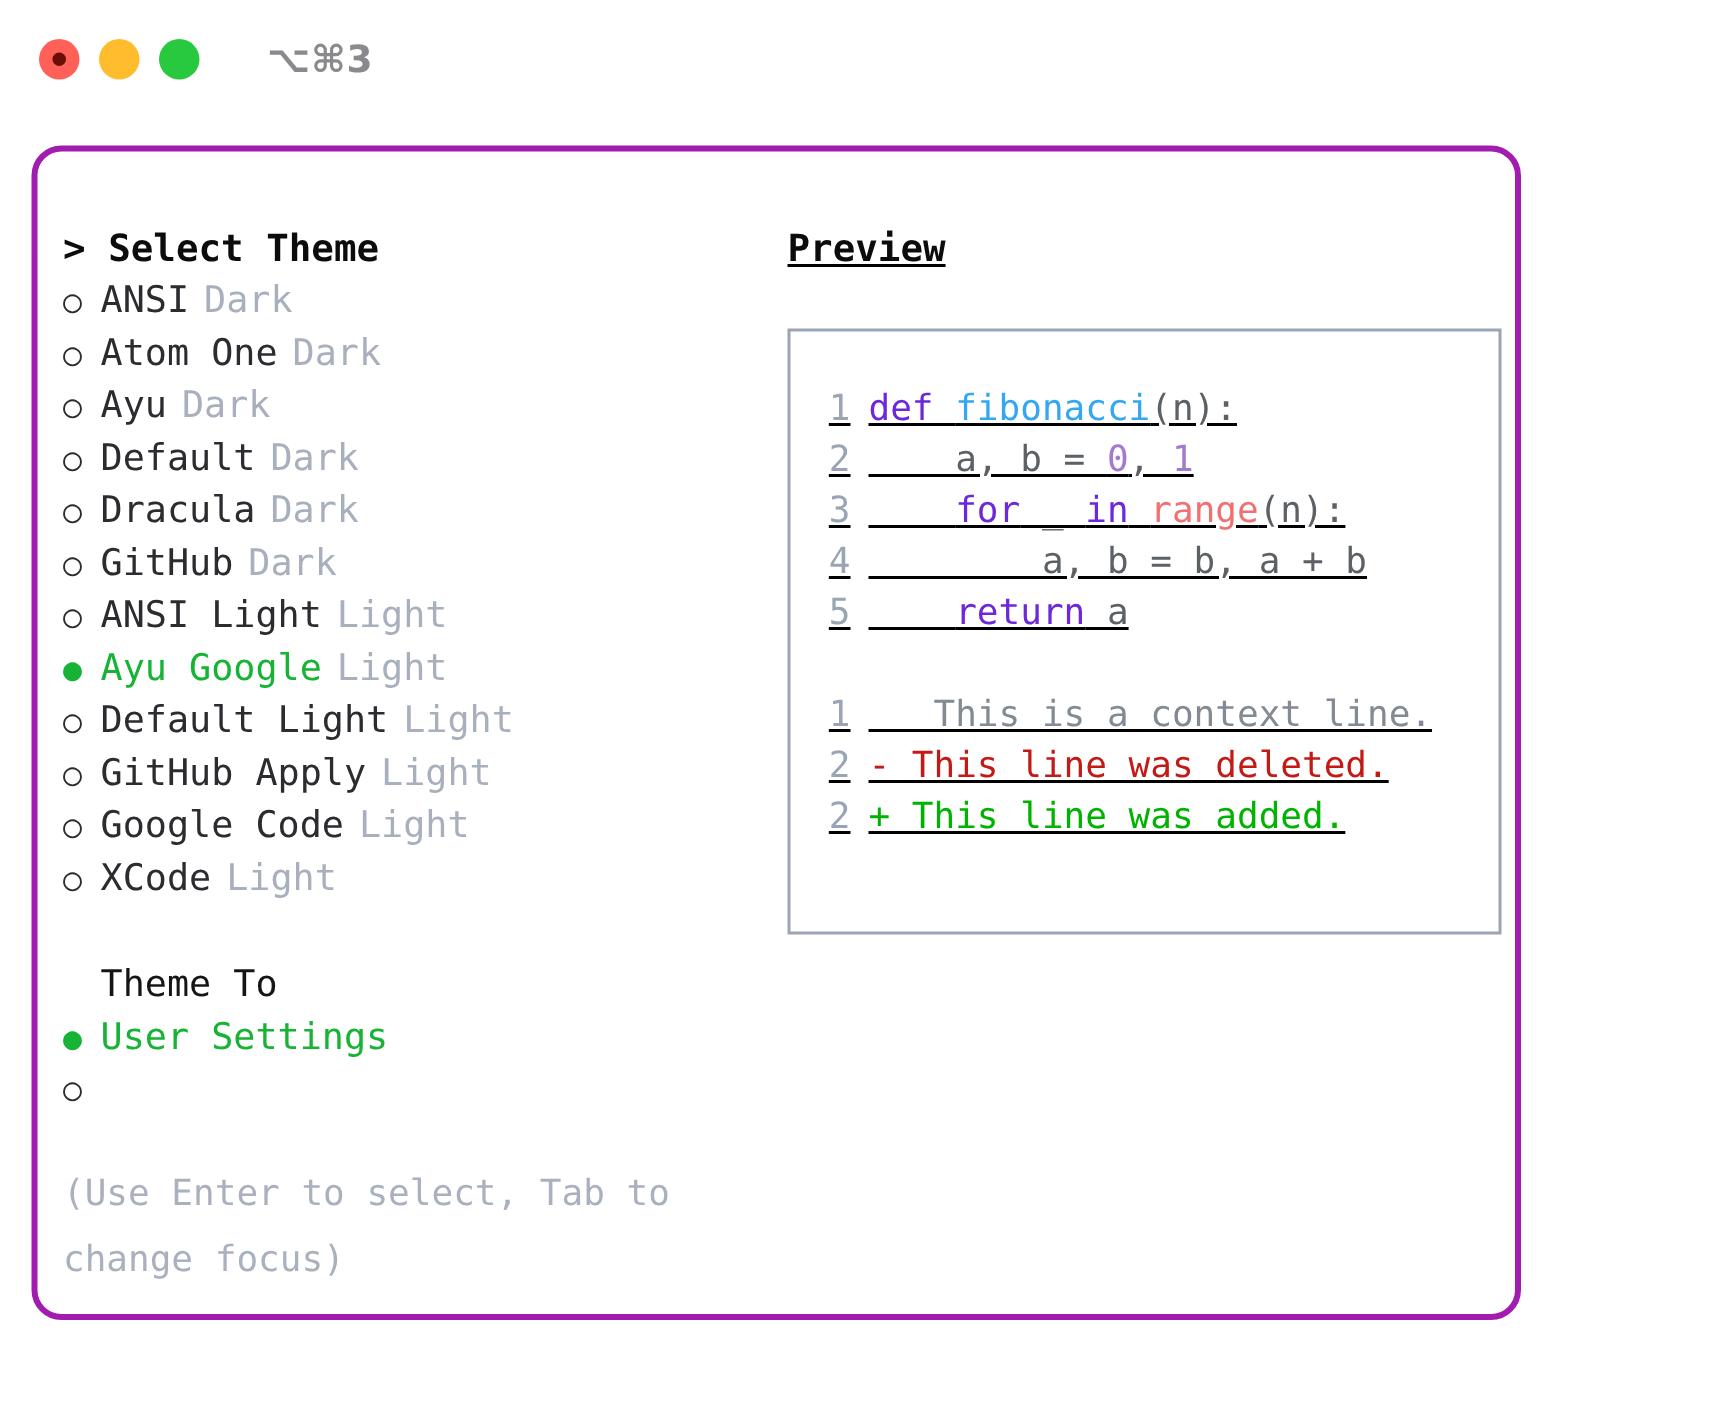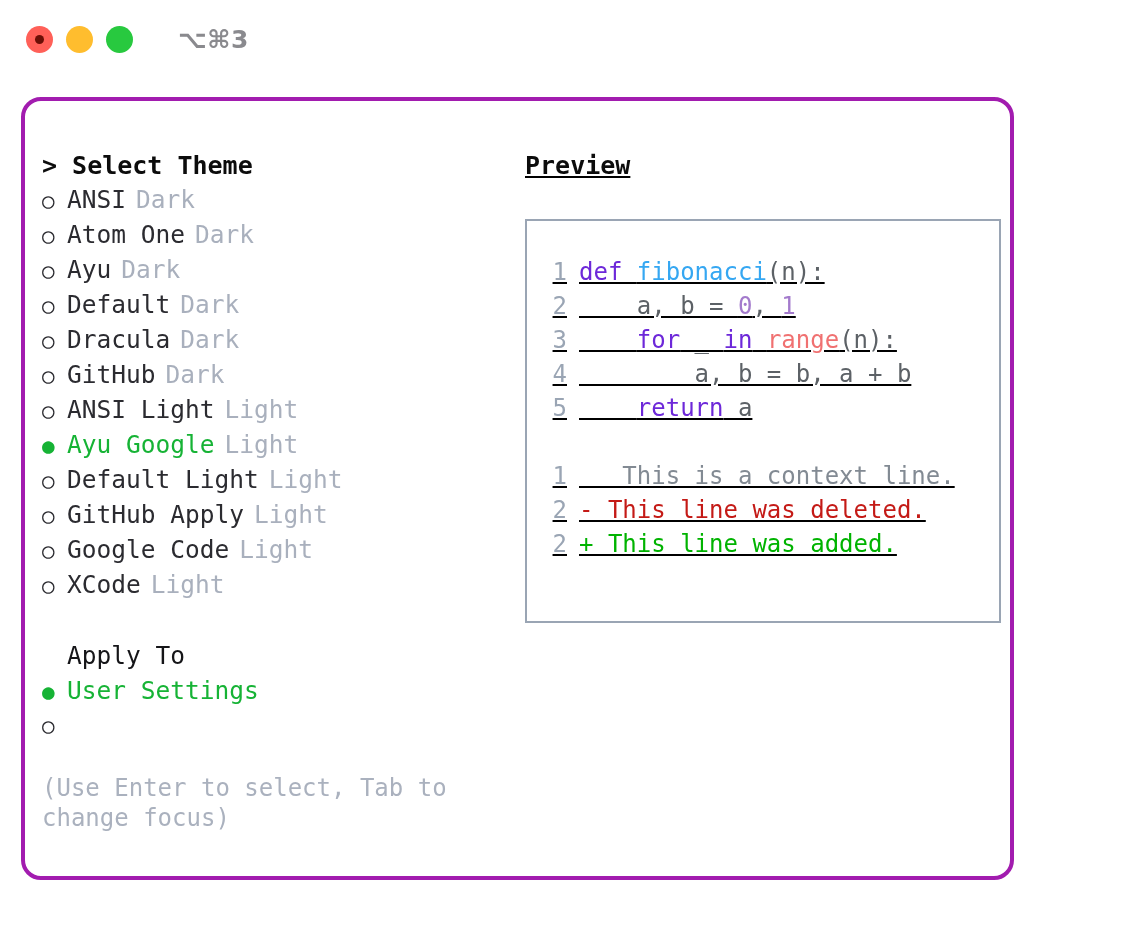--- a/index.html
+++ b/index.html
@@ -117,21 +117,21 @@
     white-space: pre;
   }
   .apply-title-row .opt-marker { color: transparent; }
   .apply-title-row .opt-label { font-weight: 500; color: #151518; }
 
   .spacer-lg { height: 36px; }
   .spacer-md { height: 30px; }
 
   .hint {
     font-size: 24px;
-    line-height: 30px;
+    line-height: 44px;
     color: #aab1be;
     width: 420px;
     white-space: pre-wrap;
   }
 
   
   .right-col {
     flex: 1 1 auto;
     padding-left: 20px;
     text-decoration: underline;
@@ -216,21 +216,21 @@
             <div class="opt-row"><span class="opt-marker">○</span><span class="opt-label">Default Light</span><span class="opt-tag">Light</span></div>
             <div class="opt-row"><span class="opt-marker">○</span><span class="opt-label">GitHub Apply</span><span class="opt-tag">Light</span></div>
             <div class="opt-row"><span class="opt-marker">○</span><span class="opt-label">Google Code</span><span class="opt-tag">Light</span></div>
             <div class="opt-row"><span class="opt-marker">○</span><span class="opt-label">XCode</span><span class="opt-tag">Light</span></div>
           </div>
 
         <div class="spacer-lg"></div>
 
         <div class="apply-title-row">
           <span class="opt-marker">○</span>
-          <span class="opt-label">Apply To</span>
+          <span class="opt-label">Theme To</span>
         </div>
 
         <div id="apply-list">
             <div class="opt-row selected"><span class="opt-marker">●</span><span class="opt-label">User Settings</span></div>
             <div class="opt-row"><span class="opt-marker">○</span></div>
           </div>
 
         <div class="spacer-md"></div>
 
         <div class="hint">(Use Enter to select, Tab to change focus)</div>

